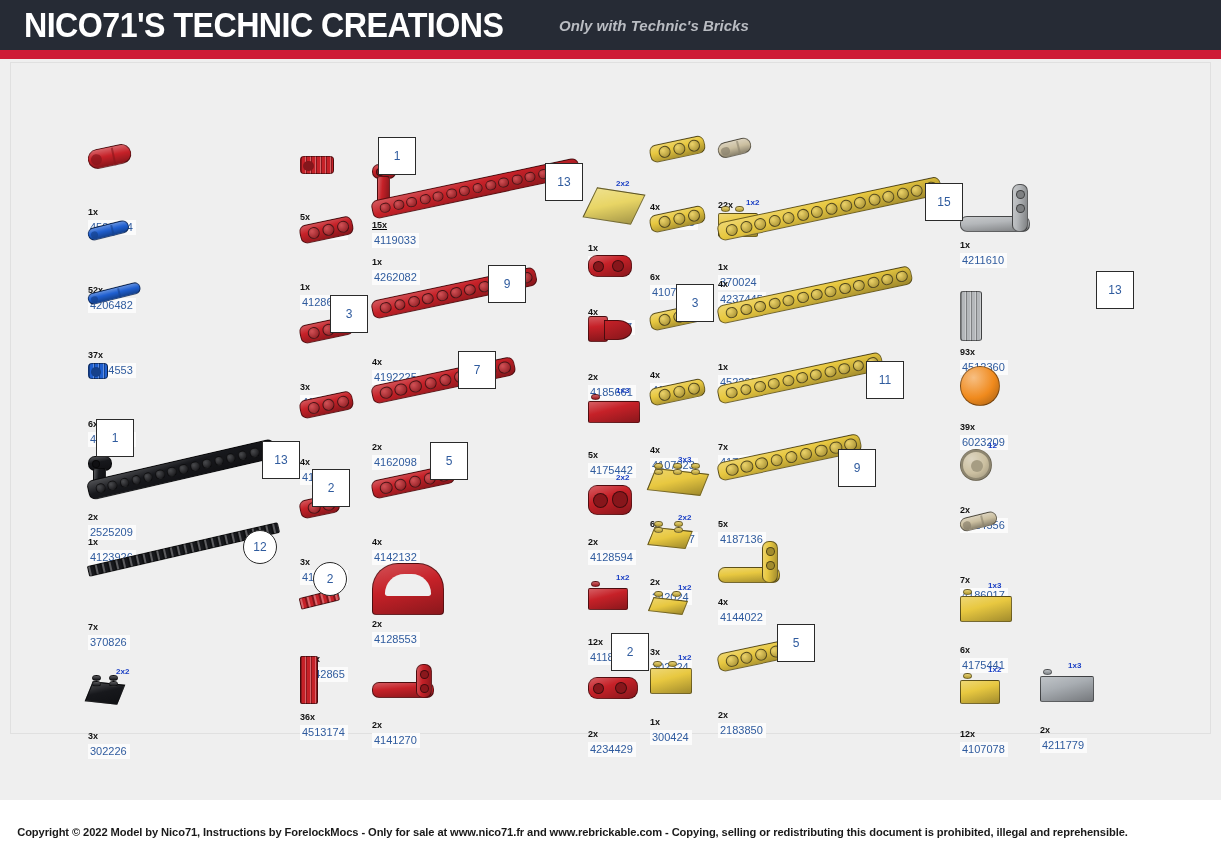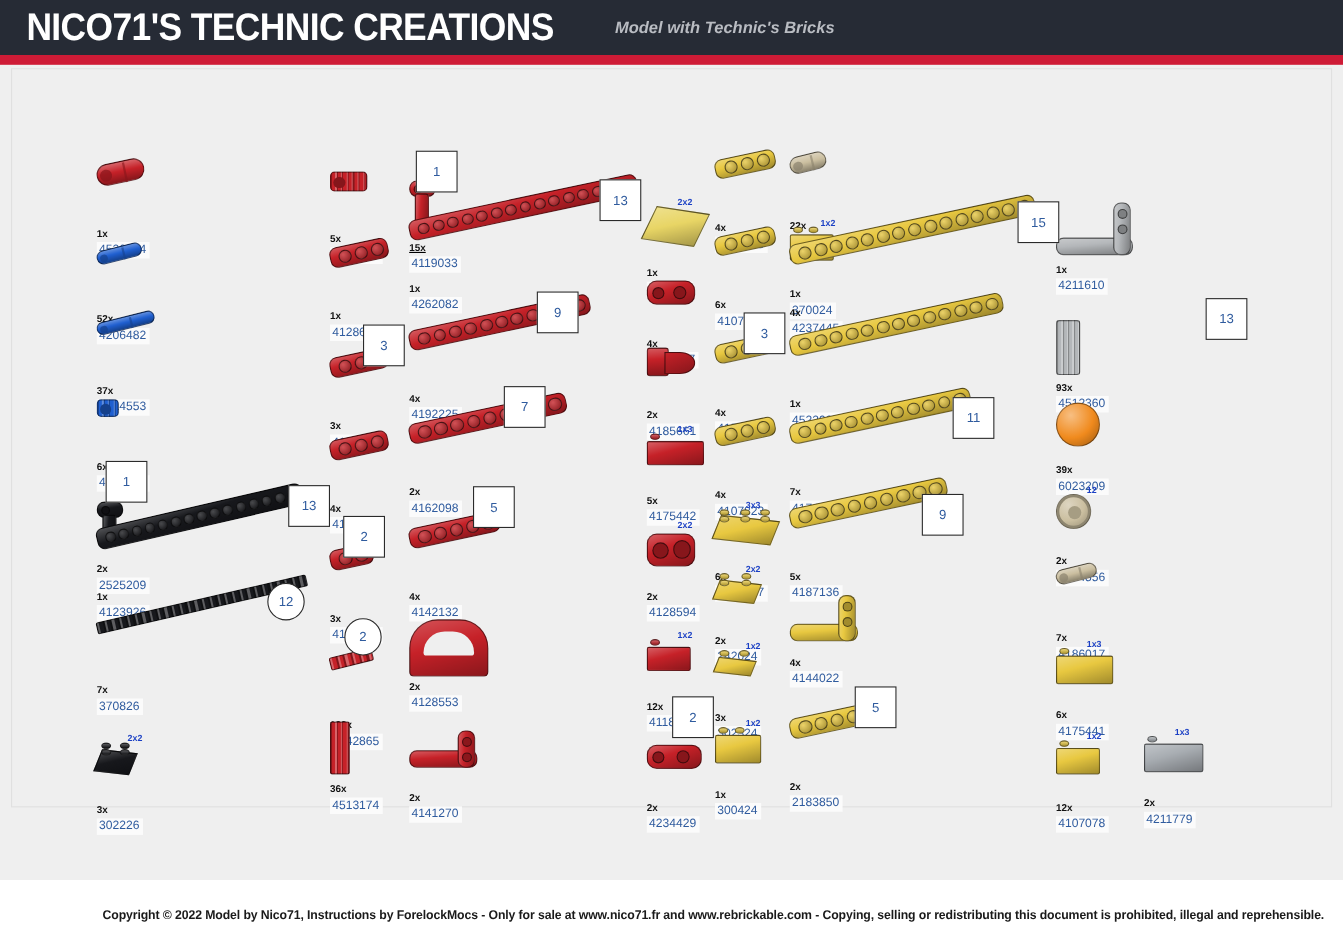--- a/index.html
+++ b/index.html
@@ -41,21 +41,21 @@
   .content-panel {
     position: absolute; left: 10px; top: 62px; width: 1201px; height: 672px;
     background: #efefef;
     border: 1px solid #e0e0e0;
   }
 
   
   .footer {
     position: absolute; left: 0; top: 800px; width: 1221px; height: 64px;
     background: #ffffff;
-    display: flex; align-items: center; justify-content: flex-end;
+    display: flex; align-items: center; justify-content: flex-start;
   }
   .footer-text {
     font-size: 11.5px; color: #1a1a1a; white-space: nowrap;
     font-weight: bold; letter-spacing: -0.1px;
     transform: scaleX(0.97);
   }
 
   
   .part { position: absolute; }
   .part .qty {
@@ -106,21 +106,21 @@
   .axle { position: absolute; border: 1px solid rgba(0,0,0,0.55); }
   .ball { position: absolute; border-radius: 50%; border: 1px solid rgba(0,0,0,0.4); }
 </style>
 </head>
 <body>
 
 <div id="page">
 
   <div class="header">
     <div class="brand-title">NICO71'S TECHNIC CREATIONS</div>
-    <div class="brand-sub">Model with Technic's Bricks</div>
+    <div class="brand-sub">Only with Technic's Bricks</div>
   </div>
   <div class="header-rule"></div>
 
   <div class="body-bg"></div>
   <div class="content-panel">
     <div id="parts-layer">
         <div class="part" style="left: 77px; top: 88px;"><div class="art" style="position:relative;width:120px;height:56px;">
             <div class="pin" style="left:0;top:0;width:44px;height:20px;border-radius:10px;
       background:linear-gradient(180deg,#d76469,#c62128 45%,#87161b);
       transform:rotate(-12deg);transform-origin:left center;">

